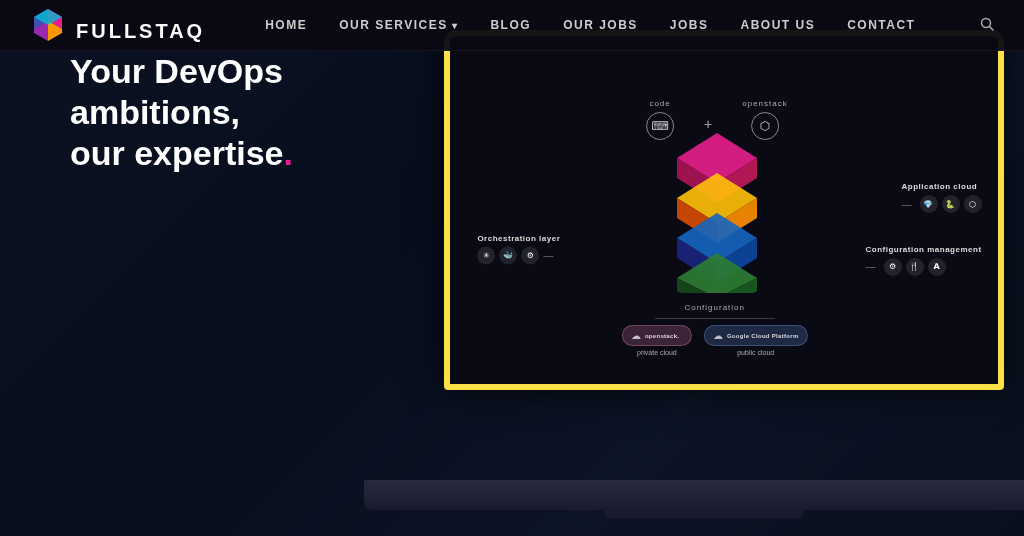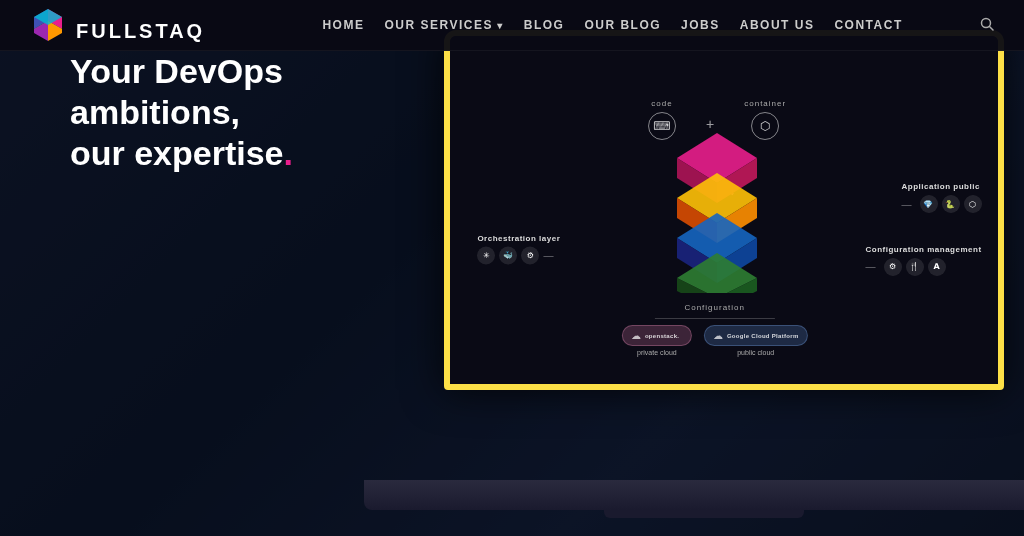--- a/index.html
+++ b/index.html
@@ -112,23 +112,22 @@
     .logo-text {
       font-size: 20px;
       font-weight: 700;
       color: #ffffff;
       letter-spacing: 3px;
     }
 
     .nav-links {
       display: flex;
       align-items: center;
-      gap: 20px;
+      gap: 32px;
       flex: 1;
-      justify-content: center;
     }
 
     .nav-link {
       color: #cccccc;
       text-decoration: none;
       font-size: 12px;
       font-weight: 600;
       letter-spacing: 1.5px;
       cursor: pointer;
       transition: color 0.2s;
@@ -379,21 +378,21 @@
         <polygon points="18,2 32,10 18,18 4,10" fill="#00bcd4" opacity="0.8"></polygon>
       </svg>
     </div>
     <span class="logo-text">FULLSTAQ</span>
   </div>
 
   <div class="nav-links">
     <a class="nav-link">HOME</a>
     <a class="nav-link has-arrow">OUR SERVICES</a>
     <a class="nav-link">BLOG</a>
-    <a class="nav-link">OUR BLOG</a>
+    <a class="nav-link">OUR JOBS</a>
     <a class="nav-link">JOBS</a>
     <a class="nav-link">ABOUT US</a>
     <a class="nav-link">CONTACT</a>
   </div>
 
   <div class="nav-search">
     <svg width="14" height="14" viewBox="0 0 14 14" fill="none">
       <circle cx="6" cy="6" r="4.5" stroke="#aaaaaa" stroke-width="1.5"></circle>
       <line x1="9.5" y1="9.5" x2="13" y2="13" stroke="#aaaaaa" stroke-width="1.5" stroke-linecap="round"></line>
     </svg>
@@ -412,21 +411,21 @@
     <div class="laptop-screen-inner">
       <div class="screen-content">
 
         <div class="top-labels">
           <div class="top-label-item">
             <div class="top-label-text">code</div>
             <div class="top-label-icon">⌨</div>
           </div>
           <div class="plus-sign">+</div>
           <div class="top-label-item">
-            <div class="top-label-text">container</div>
+            <div class="top-label-text">openstack</div>
             <div class="top-label-icon">⬡</div>
           </div>
         </div>
 
         <div class="arrow-down" style="top: 42%; left: 51.5%; transform: translateX(-50%);">↓</div>
 
         <div class="iso-stack">
           <svg width="140" height="170" viewBox="0 0 140 170">
 
             <polygon points="70,10 110,35 70,60 30,35" fill="#e91e8c" opacity="0.9"></polygon>
@@ -451,21 +450,21 @@
           <div class="side-label-title">Orchestration layer</div>
           <div class="side-icons-row">
             <div class="s-icon" title="kubernetes">✳</div>
             <div class="s-icon" title="docker">🐳</div>
             <div class="s-icon" title="helm">⚙</div>
             <span class="dash-line">—</span>
           </div>
         </div>
 
         <div class="side-label-right">
-          <div class="side-label-title">Application public</div>
+          <div class="side-label-title">Application cloud</div>
           <div class="side-icons-row">
             <span class="dash-line">—</span>
             <div class="s-icon">💎</div>
             <div class="s-icon">🐍</div>
             <div class="s-icon">⬡</div>
           </div>
         </div>
 
         <div class="side-label-right2">
           <div class="side-label-title">Configuration management</div>

